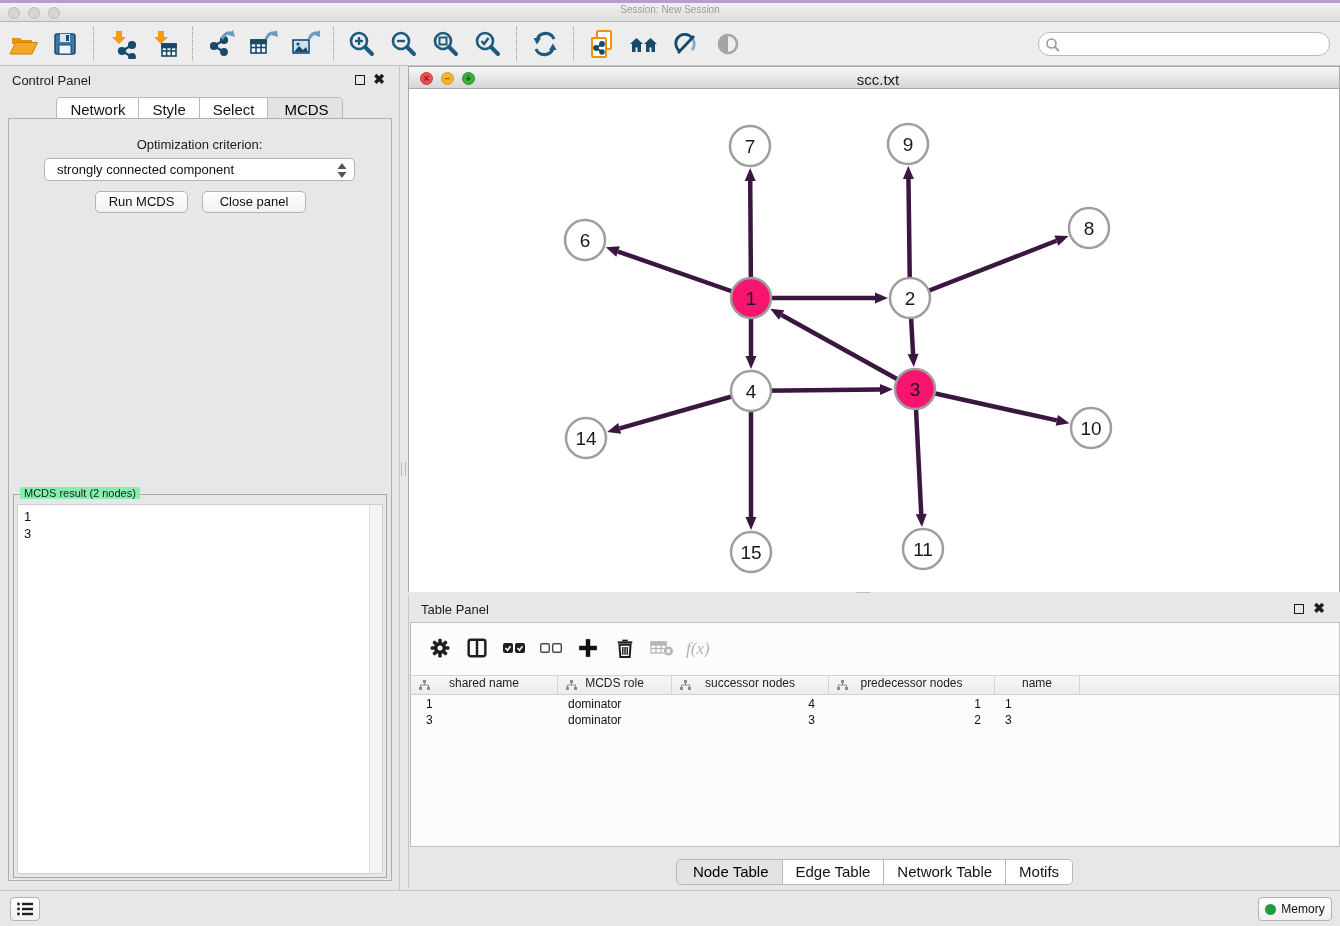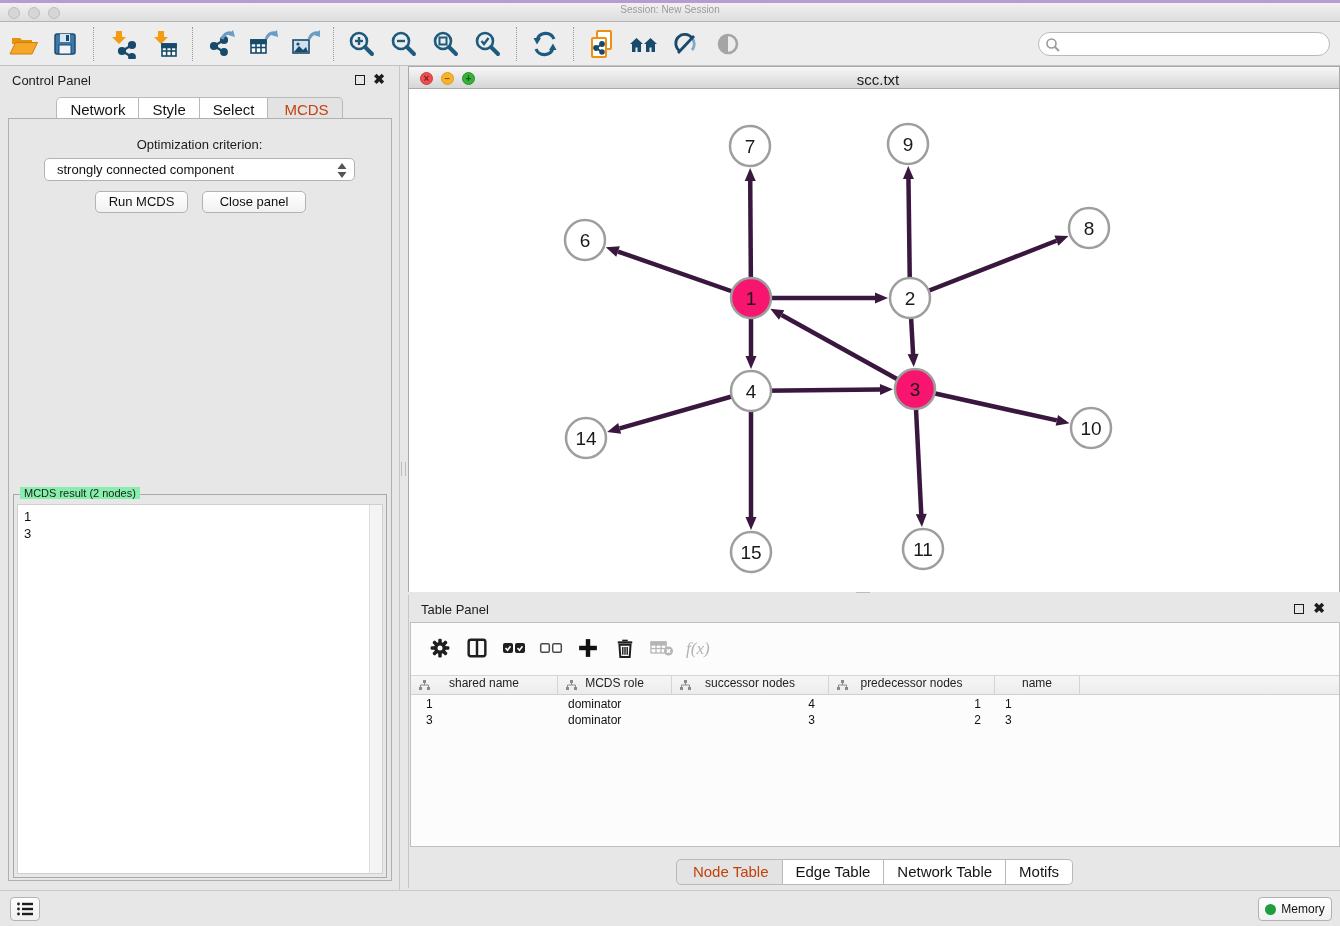--- a/index.html
+++ b/index.html
@@ -31,21 +31,21 @@
   .control-panel { position:absolute; left:0; top:66px; width:400px; height:824px;
     background:#e7e7e7; border-right:1px solid #c6c6c6; }
   .panel-header-text { position:absolute; left:12px; top:7px; font-size:13px; color:#1c1c1c; }
   .float-icon { position:absolute; width:10px; height:10px; border:1.5px solid #1c1c1c; top:9px; }
   .close-icon { position:absolute; top:5px; font-size:14px; font-weight:bold; color:#1c1c1c; line-height:16px; }
   .cp-tabs { position:absolute; left:0; top:31px; width:100%; display:flex; justify-content:center; }
   .tab { padding:3px 13px 4px 13px; background:#fff; border:1px solid #b9b9b9; border-left:none;
     font-size:15px; color:#141414; }
   .tab:first-child { border-left:1px solid #b9b9b9; border-radius:5px 0 0 5px; }
   .tab:last-child { border-radius:0 5px 5px 0; }
-  .tab.active { background:#e3e3e3; color:#c2410c;padding-left:16px; }
+  .tab.active { background:#e3e3e3; color:#000000;padding-left:16px; }
   .cp-content { position:absolute; left:8px; top:52px; width:384px; height:763px;
     border:1px solid #b0b0b0; background:#e7e7e7; }
   .opt-label { position:absolute; left:0; width:100%; top:71px; text-align:center; font-size:13px; color:#1c1c1c; }
   .dropdown { position:absolute; left:44px; top:92px; width:311px; height:23px; background:#fff;
     border:1px solid #b3b3b3; border-radius:5px; font-size:13px; color:#111; line-height:21px; padding-left:12px; }
   .dropdown svg { position:absolute; right:6px; top:3px; }
   .mac-btn { position:absolute; height:22px; background:linear-gradient(#ffffff,#f1f1f1);
     border:1px solid #b3b3b3; border-radius:5px; font-size:13px; color:#111;
     text-align:center; line-height:20px; }
   .result-group { position:absolute; left:13px; top:428px; width:374px; height:384px;

